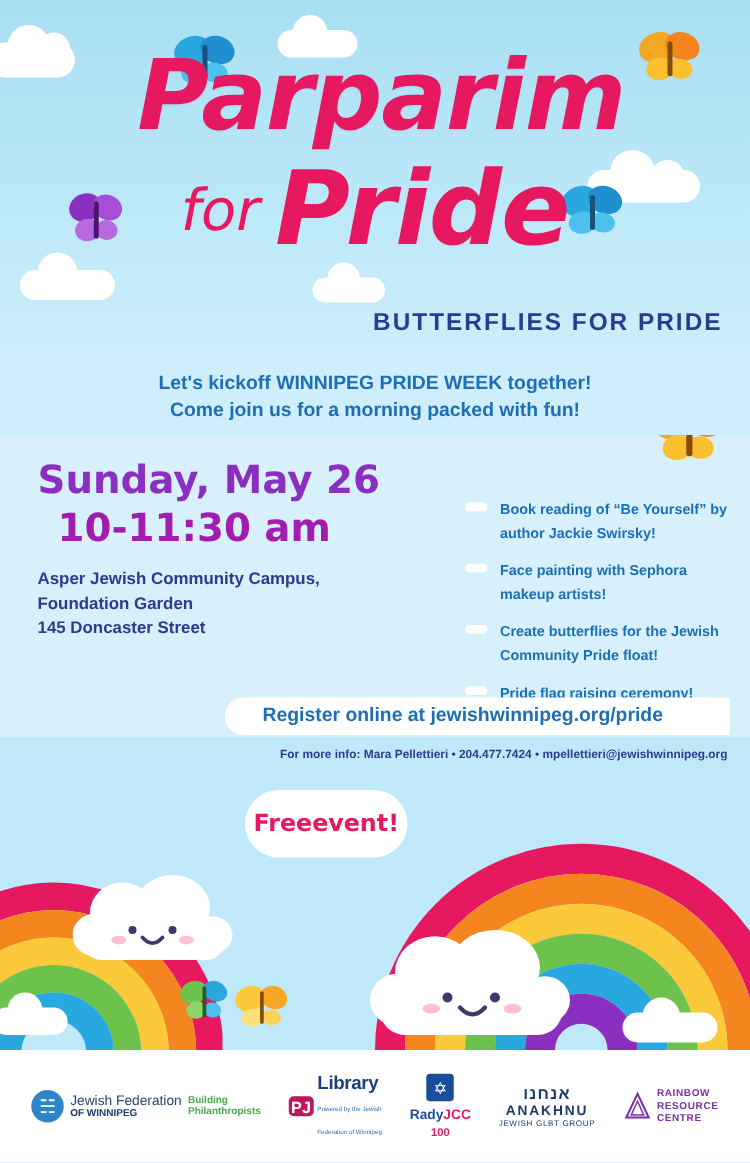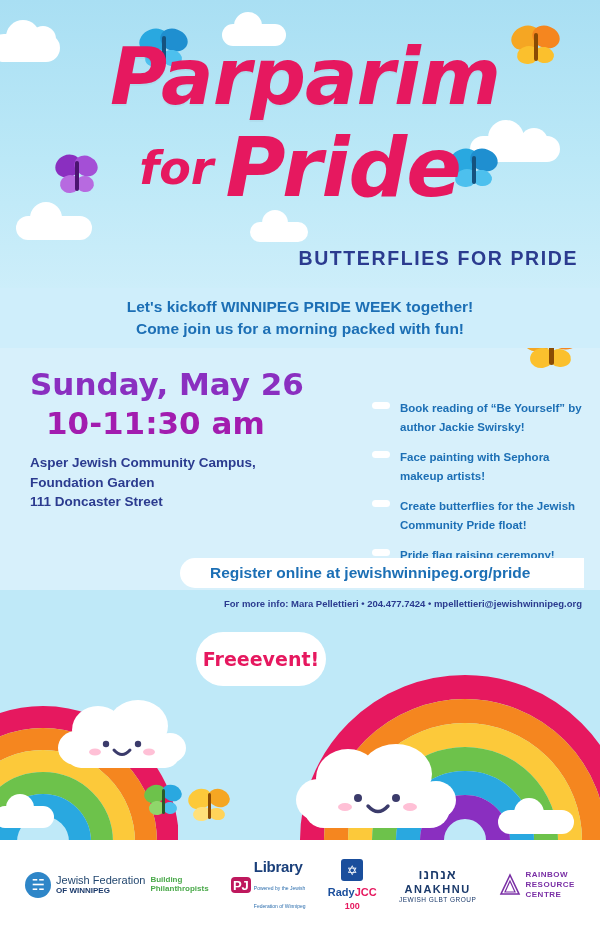--- a/index.html
+++ b/index.html
@@ -41,21 +41,21 @@
     font-weight:bold;font-style:italic;
     font-size:78px;color:#e6185f;letter-spacing:-1px;line-height:.95;
     text-shadow:0 2px 0 rgba(0,0,0,0.03);
     margin-left:10px;
   }
   .h-line2{
     margin-top:6px;
     display:flex;align-items:center;justify-content:center;gap:12px;
   }
   .h-for{
-    font-family:"DejaVu Sans", sans-serif;font-weight:bold;font-style:italic;
+    font-family:"DejaVu Sans", sans-serif;font-weight:normal;font-style:italic;
     font-size:46px;color:#e6185f;
   }
   .h-pride{
     font-family:"DejaVu Sans", sans-serif;font-weight:bold;font-style:italic;
     font-size:82px;color:#e6185f;letter-spacing:-1px;
   }
   .subhead{
     position:absolute;right:22px;top:247px;
     font-size:19.5px;color:#2b3b8f;font-weight:bold;letter-spacing:1.6px;
   }
@@ -225,21 +225,21 @@
     </div>
     <div>Come join us for a morning packed with fun!</div>
   </div>
 
   <div class="details">
     <div class="date">Sunday, May 26</div>
     <div class="time">10-11:30 am</div>
     <div class="venue">
       <div>Asper Jewish Community Campus,</div>
       <div>Foundation Garden</div>
-      <div>111 Doncaster Street</div>
+      <div>145 Doncaster Street</div>
     </div>
   </div>
 
   <div class="bullets">
     <div class="bullet">
       <span class="dash"></span>
       <span class="btext">Book reading of “Be Yourself” by author Jackie Swirsky!</span>
     </div>
     <div class="bullet">
       <span class="dash"></span>

